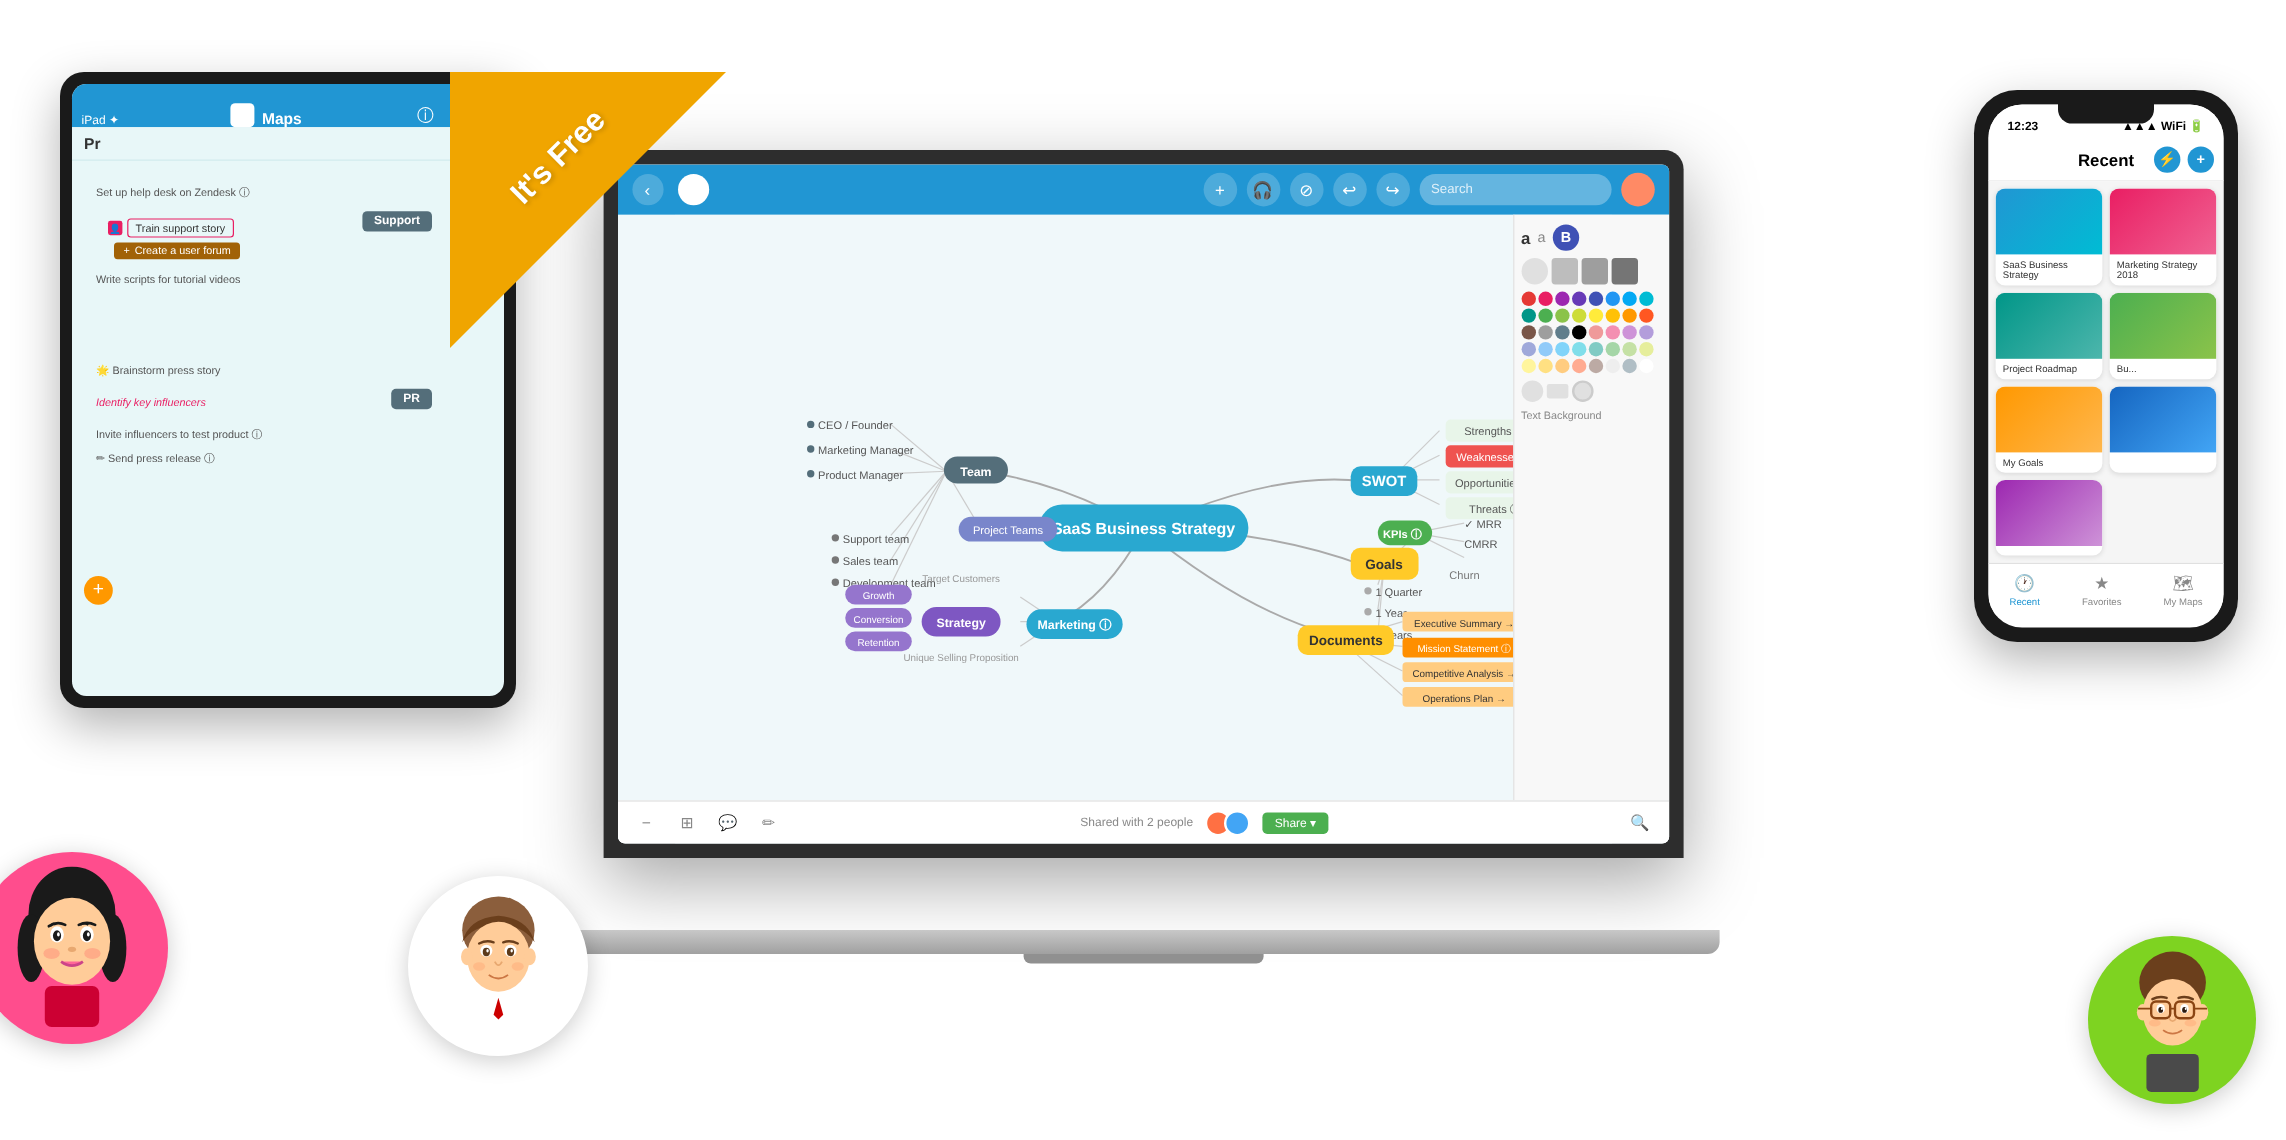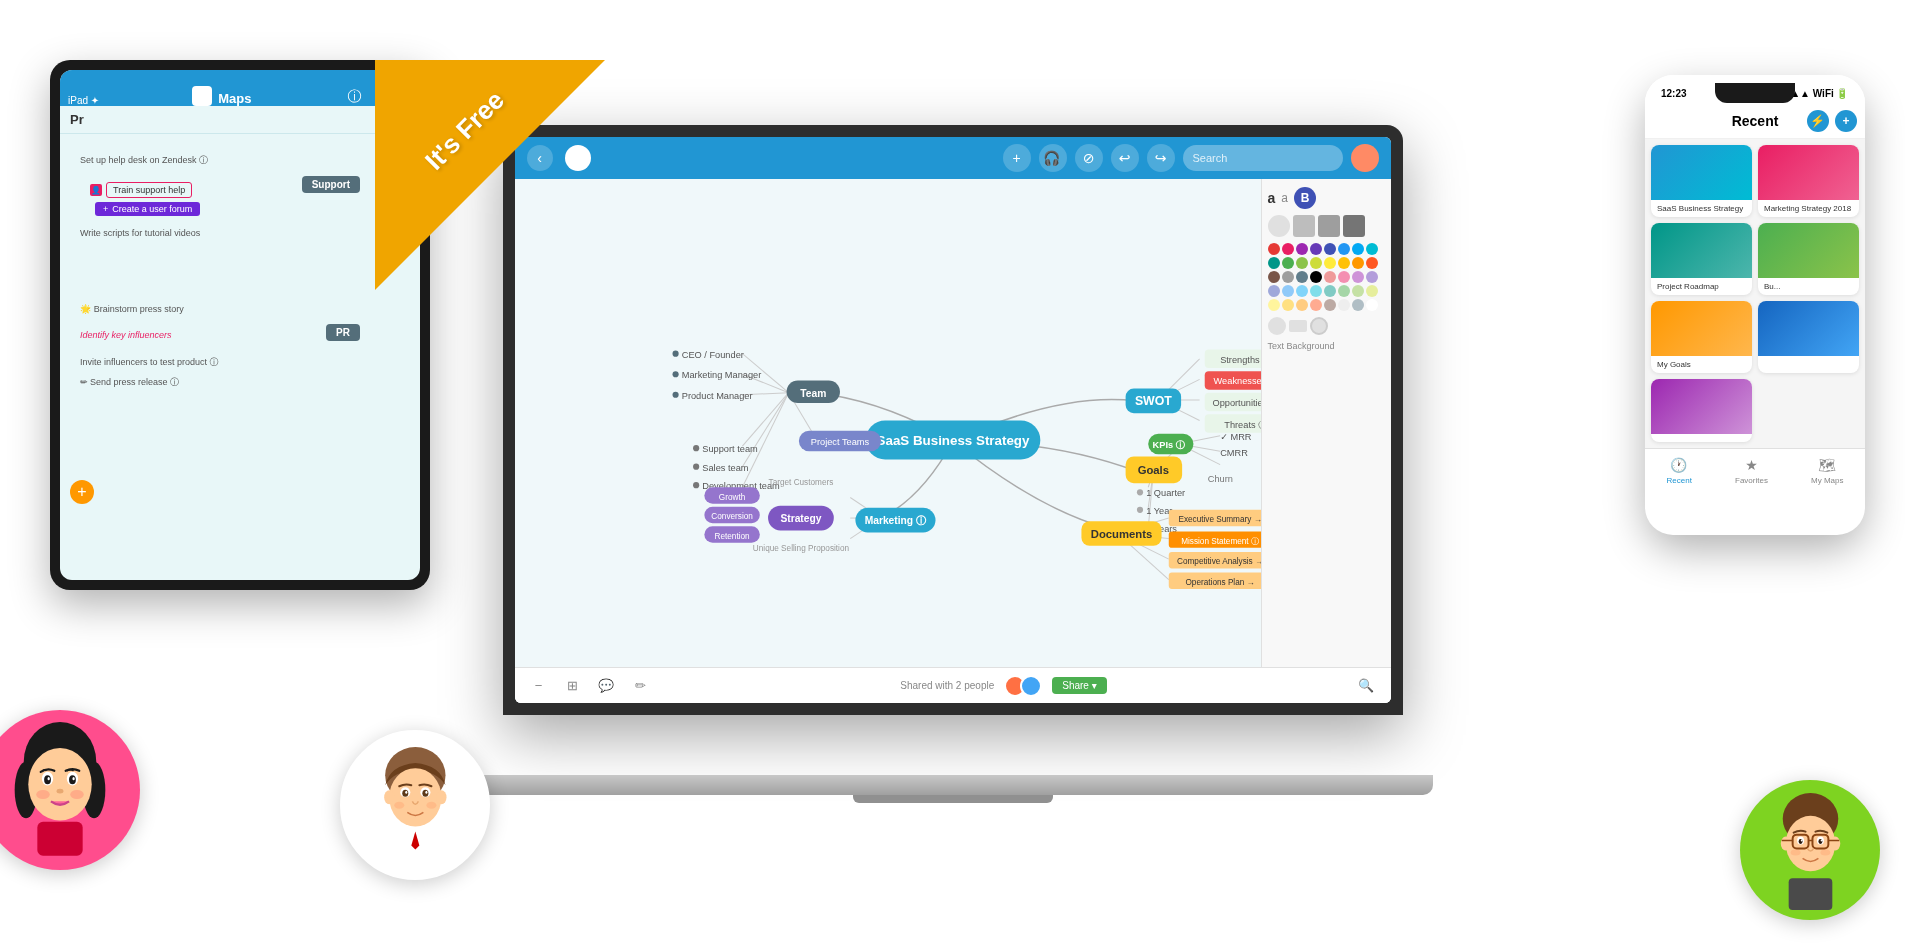--- a/index.html
+++ b/index.html
@@ -252,21 +252,21 @@
 
     
     .iphone {
       position: absolute;
       right: 40px;
       top: 75px;
       width: 220px;
       height: 460px;
       background: #1a1a1a;
       border-radius: 36px;
-      padding: 0;
+      padding: 12px;
       box-shadow: 0 15px 40px rgba(0,0,0,0.3);
       z-index: 5;
     }
 
     .iphone-notch {
       position: absolute;
       top: 8px;
       left: 50%;
       transform: translateX(-50%);
       width: 80px;
@@ -784,27 +784,27 @@
         <span>Pr</span>
       </div>
 
       <div style="position:relative;height:380px;background:#e8f7f8;padding:10px;">
 
         <div style="position:absolute;top:20px;left:20px;font-size:9px;color:#555;white-space:nowrap;">Set up help desk on Zendesk ⓘ</div>
 
         <div style="position:absolute;top:48px;left:30px;">
           <div style="display:flex;align-items:center;gap:4px;">
             <div style="width:12px;height:12px;background:#e91e63;border-radius:2px;display:flex;align-items:center;justify-content:center;color:white;font-size:8px;">👤</div>
-            <div style="border:1.5px solid #e91e63;border-radius:3px;padding:2px 6px;font-size:9px;color:#333;">Train support help</div>
+            <div style="border:1.5px solid #e91e63;border-radius:3px;padding:2px 6px;font-size:9px;color:#333;">Train support story</div>
           </div>
         </div>
 
         <div style="position:absolute;top:42px;right:60px;background:#546e7a;color:white;border-radius:4px;padding:3px 10px;font-size:10px;font-weight:600;">Support</div>
 
-        <div style="position:absolute;top:68px;left:35px;background:#6d28d9;color:white;border-radius:3px;padding:2px 8px;font-size:9px;text-align:center;">
+        <div style="position:absolute;top:68px;left:35px;background:#a16207;color:white;border-radius:3px;padding:2px 8px;font-size:9px;text-align:center;">
           <span style="margin-right:4px;">+</span>Create a user forum
         </div>
 
         <div style="position:absolute;top:94px;left:20px;font-size:9px;color:#555;">Write scripts for tutorial videos</div>
 
         <div style="position:absolute;top:170px;left:20px;font-size:9px;color:#555;">🌟 Brainstorm press story</div>
 
         <div style="position:absolute;top:196px;left:20px;font-size:9px;color:#e91e63;font-style:italic;">Identify key influencers</div>
 
         <div style="position:absolute;top:190px;right:60px;background:#546e7a;color:white;border-radius:4px;padding:3px 10px;font-size:10px;font-weight:600;">PR</div>

